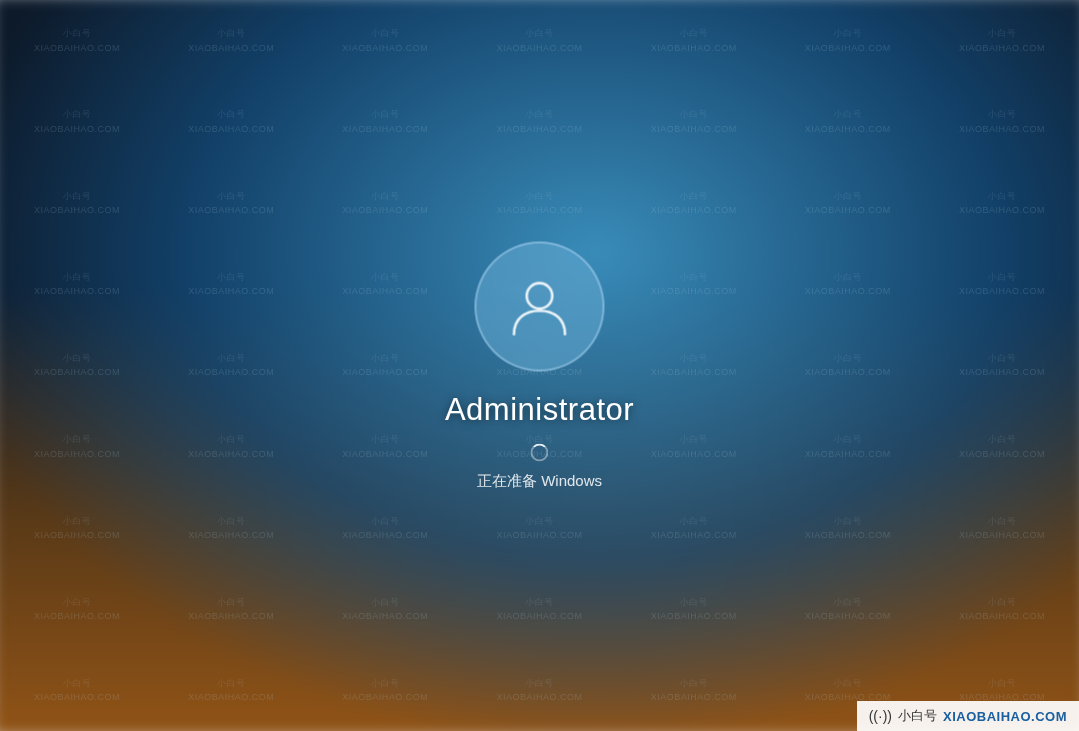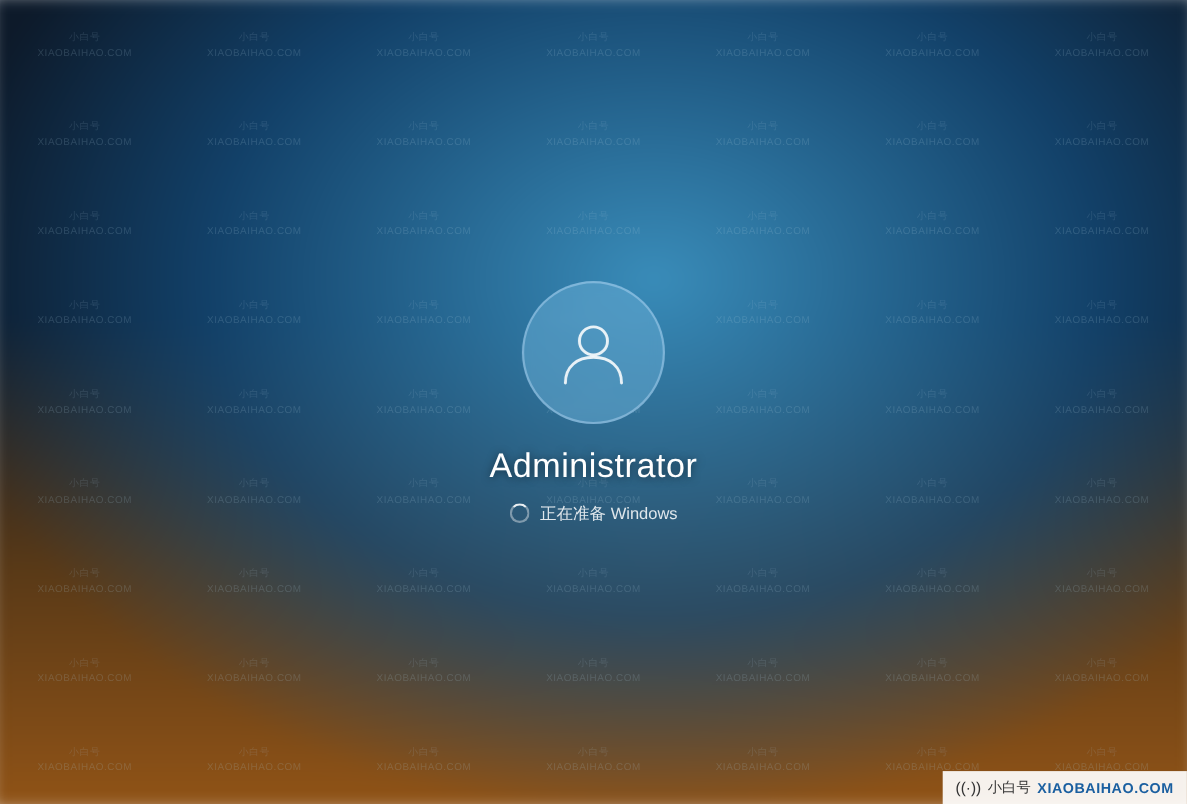--- a/index.html
+++ b/index.html
@@ -113,20 +113,21 @@
     }
 
     
     .status-row {
       display: flex;
       align-items: center;
       gap: 10px;
       color: rgba(255,255,255,0.85);
       font-size: 15px;
       font-weight: 300;
+      flex-direction: column;
     }
 
     
     .spinner {
       width: 18px;
       height: 18px;
       border: 2px solid rgba(255,255,255,0.4);
       border-top-color: rgba(255,255,255,0.9);
       border-radius: 50%;
       animation: spin 1.2s linear infinite;

